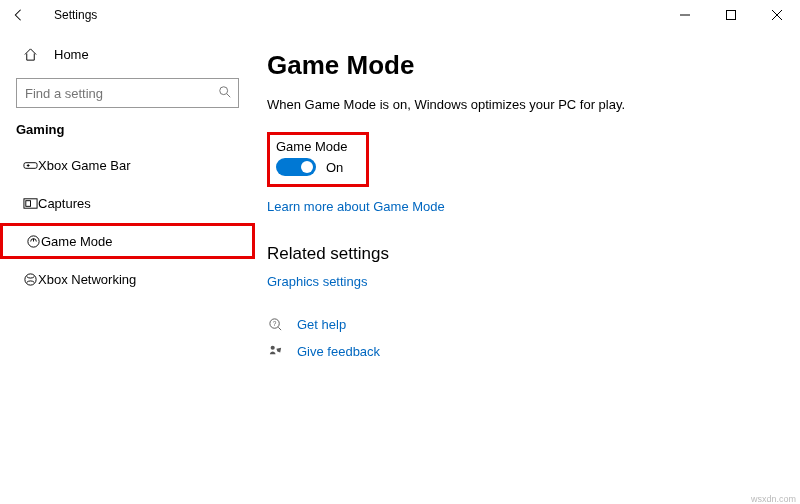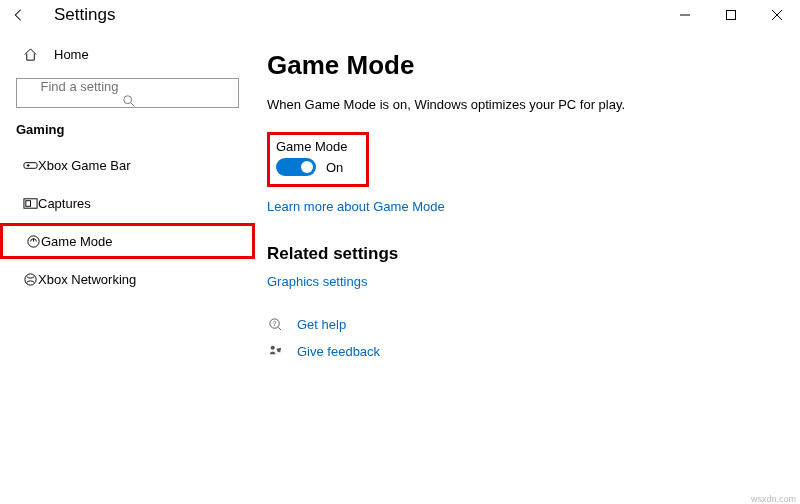--- a/index.html
+++ b/index.html
@@ -1,44 +1,44 @@
 <!DOCTYPE html>
 <html><head>
   <meta charset="utf-8">
   <style>
     * { margin: 0; padding: 0; box-sizing: border-box; font-family: "Segoe UI", sans-serif; }
     body { width: 800px; height: 504px; background: #fff; overflow: hidden; font-size: 13px; color: #000; }
     .titlebar { height: 30px; display: flex; align-items: center; padding-left: 8px; }
     .titlebar .back-icon { width: 20px; display: flex; justify-content: center; }
-    .titlebar .title { margin-left: 26px; font-size: 17px; }
+    .titlebar .title { margin-left: 26px; font-size: 12px; }
     .window-controls { margin-left: auto; display: flex; }
     .window-controls > div { width: 46px; height: 30px; display: flex; align-items: center; justify-content: center; }
     .main { display: flex; height: calc(504px - 30px); }
     .sidebar { width: 255px; padding: 6px 0 0 0; display: flex; flex-direction: column; }
     .home-row { display: flex; align-items: center; height: 36px; padding-left: 22px; gap: 16px; margin-bottom: 6px; }
     .home-row .icon { width: 16px; display:flex; justify-content:center; }
-    .search { margin: 0 16px 14px 16px; height: 30px; border: 1px solid #999; display: flex; align-items: center; padding: 0 6px 0 8px; color: #666; position: relative; flex-direction: column; }
+    .search { margin: 0 16px 14px 16px; height: 30px; border: 1px solid #999; display: flex; align-items: center; padding: 0 6px 0 8px; color: #666; position: relative; }
     .search input { border: none; outline: none; flex: 1; font-size: 13px; color: #666; background: transparent; }
     .search .search-icon { color: #666; }
     .category { font-weight: 700; padding: 0 16px 10px 16px; font-size: 13px; }
     .nav-item { display: flex; align-items: center; height: 36px; padding-left: 22px; cursor: pointer; }
     .nav-item .icon { width: 16px; display:flex; justify-content:center; }
     .highlight { border: 3px solid #e60000; }
     .spacer { height: 2px; }
     .content { flex: 1; padding: 20px 34px 0 12px; }
     .page-title { font-size: 26px; font-weight: 600; margin-bottom: 16px; }
     .desc { font-size: 13px; margin-bottom: 20px; }
     .toggle-block { border: 3px solid #e60000; padding: 4px 6px 8px 6px; display: inline-block; margin-bottom: 12px; min-width: 102px; }
     .toggle-label { font-size: 13px; margin-bottom: 4px; }
     .toggle-row { display: flex; align-items: center; gap: 10px; }
     .toggle { width: 40px; height: 18px; border-radius: 10px; background: #0078d4; position: relative; }
     .toggle::after { content: ""; position: absolute; right: 3px; top: 3px; width: 12px; height: 12px; border-radius: 50%; background: #fff; }
     .toggle-state { font-size: 13px; }
     .link { color: #0067c0; font-size: 13px; cursor: pointer; }
-    .section-header { font-size: 17px; font-weight: 700; margin-top: 30px; margin-bottom: 10px; }
+    .section-header { font-size: 17px; font-weight: 400; margin-top: 30px; margin-bottom: 10px; }
     .help-row { display: flex; align-items: center; gap: 14px; margin-bottom: 12px; margin-top: 28px; }
     .help-row .icon { width: 16px; display:flex; justify-content:center; color:#555; }
     .help-row + .help-row { margin-top: 0; }
     .watermark { position: absolute; bottom: 0; right: 4px; font-size: 9px; color: #bbb; }
   </style>
 </head>
 <body>
 
 <div class="titlebar">
   <div class="back-icon">

